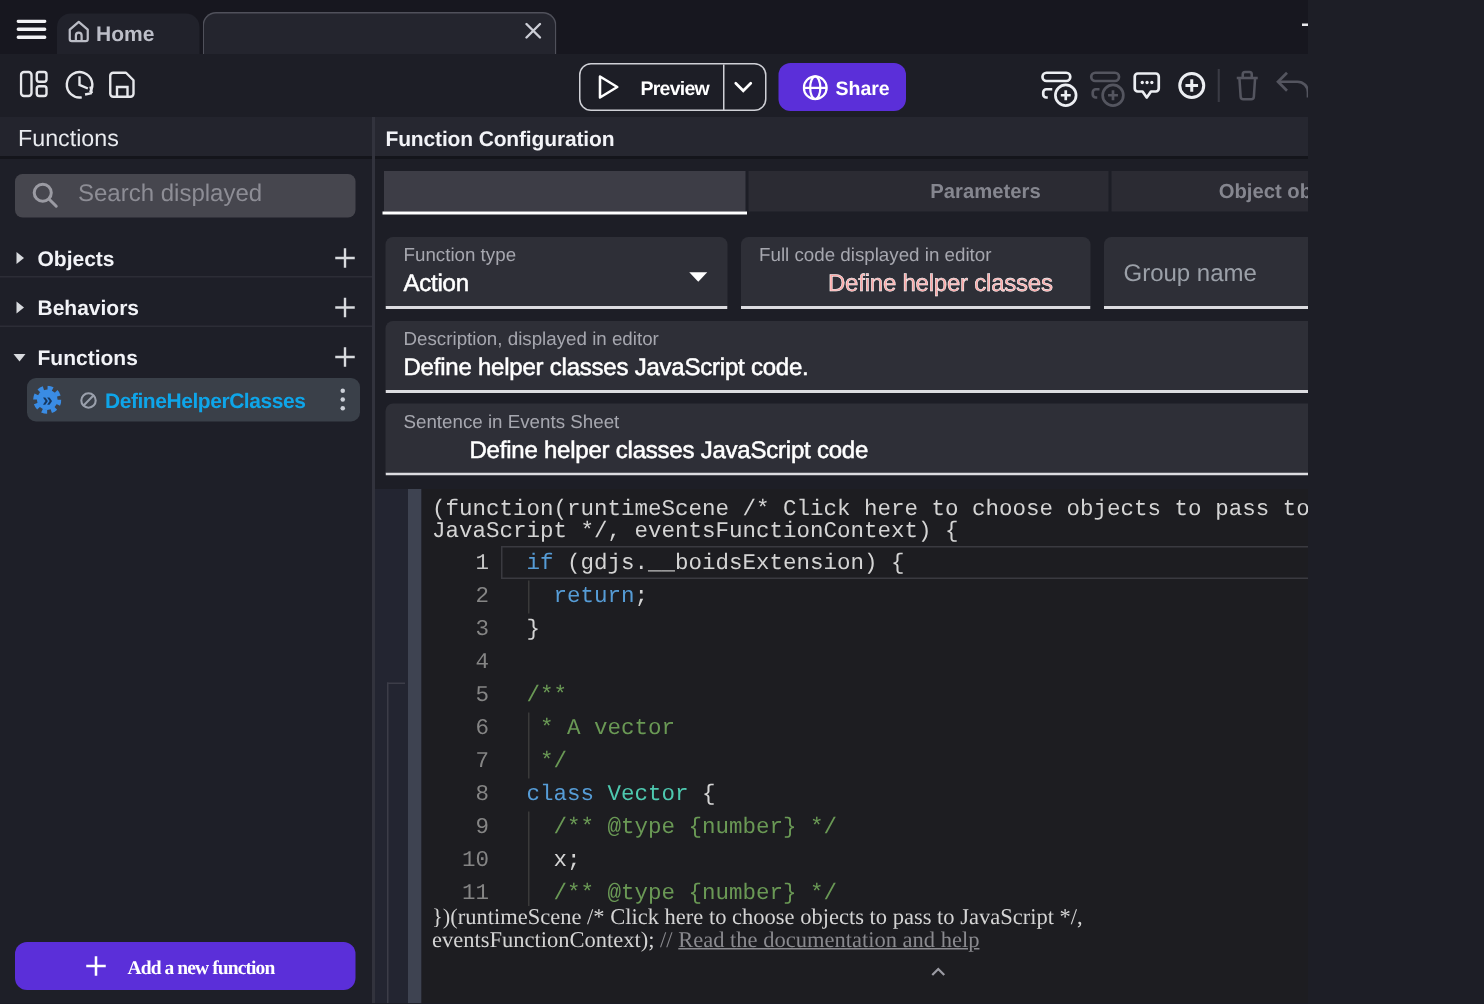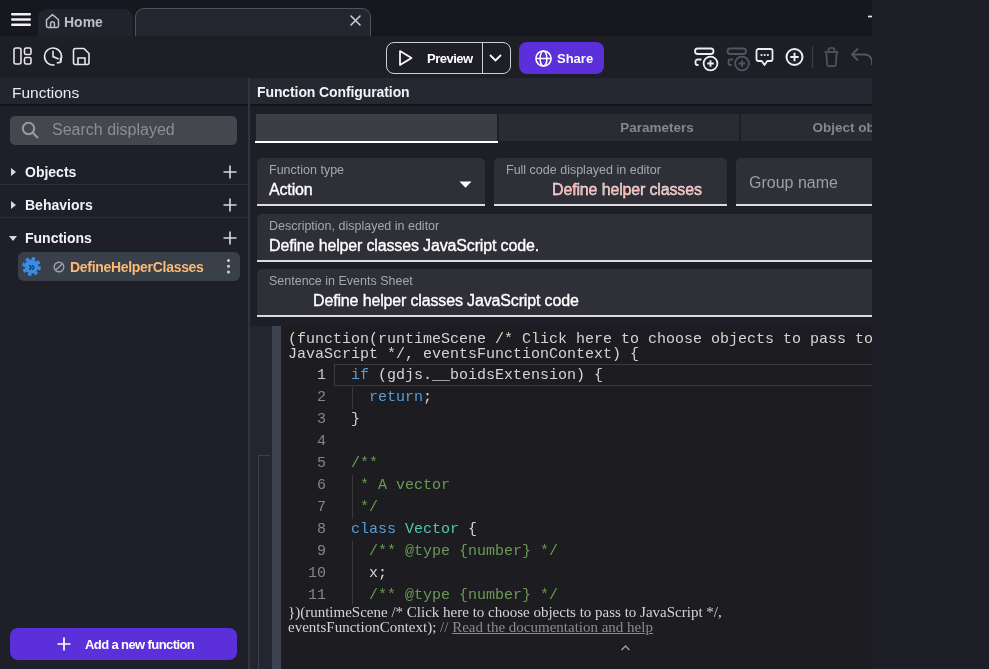--- a/index.html
+++ b/index.html
@@ -171,32 +171,32 @@
   <div class="abs" style="left:18px;top:252px;width:222px;height:29px;background:#3a4049;border-radius:6px;"></div>
   <svg class="abs" style="left:22px;top:257px;" width="19" height="19" viewBox="0 0 19 19">
     <circle cx="9.5" cy="9.5" r="6.9" fill="#3a8ce4"></circle>
     <circle cx="9.5" cy="9.5" r="7.9" fill="none" stroke="#3a8ce4" stroke-width="3" stroke-dasharray="3.45 2.75"></circle>
     <text x="9.7" y="13.9" font-size="12.5" font-weight="bold" fill="#16375f" text-anchor="middle" font-family="Liberation Sans,sans-serif">»</text>
   </svg>
   <svg class="abs" style="left:52.5px;top:260.5px;" width="12" height="12" viewBox="0 0 12 12">
     <circle cx="6" cy="6" r="4.8" fill="none" stroke="#9aa0ac" stroke-width="1.4"></circle>
     <path d="M2.4 9.6 L9.6 2.4" stroke="#9aa0ac" stroke-width="1.4"></path>
   </svg>
-  <div class="abs" style="left:70px;top:259px;font-size:14px;font-weight:bold;letter-spacing:-0.3px;color:#fdba74;">DefineHelperClasses</div>
+  <div class="abs" style="left:70px;top:259px;font-size:14px;font-weight:bold;letter-spacing:-0.3px;color:#0ea5e9;">DefineHelperClasses</div>
   <svg class="abs" style="left:226px;top:258px;" width="5" height="17" viewBox="0 0 5 17">
     <circle cx="2.5" cy="2.5" r="1.5" fill="#ccd0d8"></circle>
       <circle cx="2.5" cy="8.3" r="1.5" fill="#ccd0d8"></circle>
       <circle cx="2.5" cy="14.1" r="1.5" fill="#ccd0d8"></circle>
   </svg>
 
   <div class="abs" style="left:10px;top:628px;width:227px;height:32px;background:#5b2fd9;border-radius:8px;"></div>
   <svg class="abs" style="left:57px;top:637px;" width="14" height="14" viewBox="0 0 14 14">
       <path d="M7 0.5 V13.5 M0.5 7 H13.5" stroke="#fff" stroke-width="1.7"></path>
     </svg>
-  <div class="abs" style="left:85px;top:637px;font-size:13px;font-weight:bold;letter-spacing:-0.6px;color:#fff;">Add a new function</div>
+  <div class="abs" style="left:85px;top:637px;font-size:13px;font-weight:bold;letter-spacing:-0.6px;color:#fff;font-family:Liberation Serif, serif;">Add a new function</div>
 
   <div class="abs" style="left:250px;top:78px;width:739px;height:26px;background:#262730;"></div>
   <div class="abs" style="left:250px;top:104px;width:739px;height:2px;background:#14151b;"></div>
   <div class="abs" style="left:257px;top:84px;font-size:14px;font-weight:bold;letter-spacing:-0.1px;color:#f2f3f7;">Function Configuration</div>
 
   <div class="abs" style="left:256px;top:114px;width:241px;height:26.5px;background:#3d3d46;"></div>
   <div class="abs" style="left:499px;top:114px;width:240px;height:26.5px;background:#2b2b33;"></div>
   <div class="abs" style="left:741px;top:114px;width:236px;height:26.5px;background:#2b2b33;"></div>
   <div class="abs" style="left:255px;top:140.5px;width:243px;height:2.6px;background:#ffffff;"></div>
   <div class="abs" style="left:499px;top:120px;width:240px;text-align:center;font-size:13.5px;font-weight:bold;color:#85868f;margin-left:38px;">Parameters</div>

